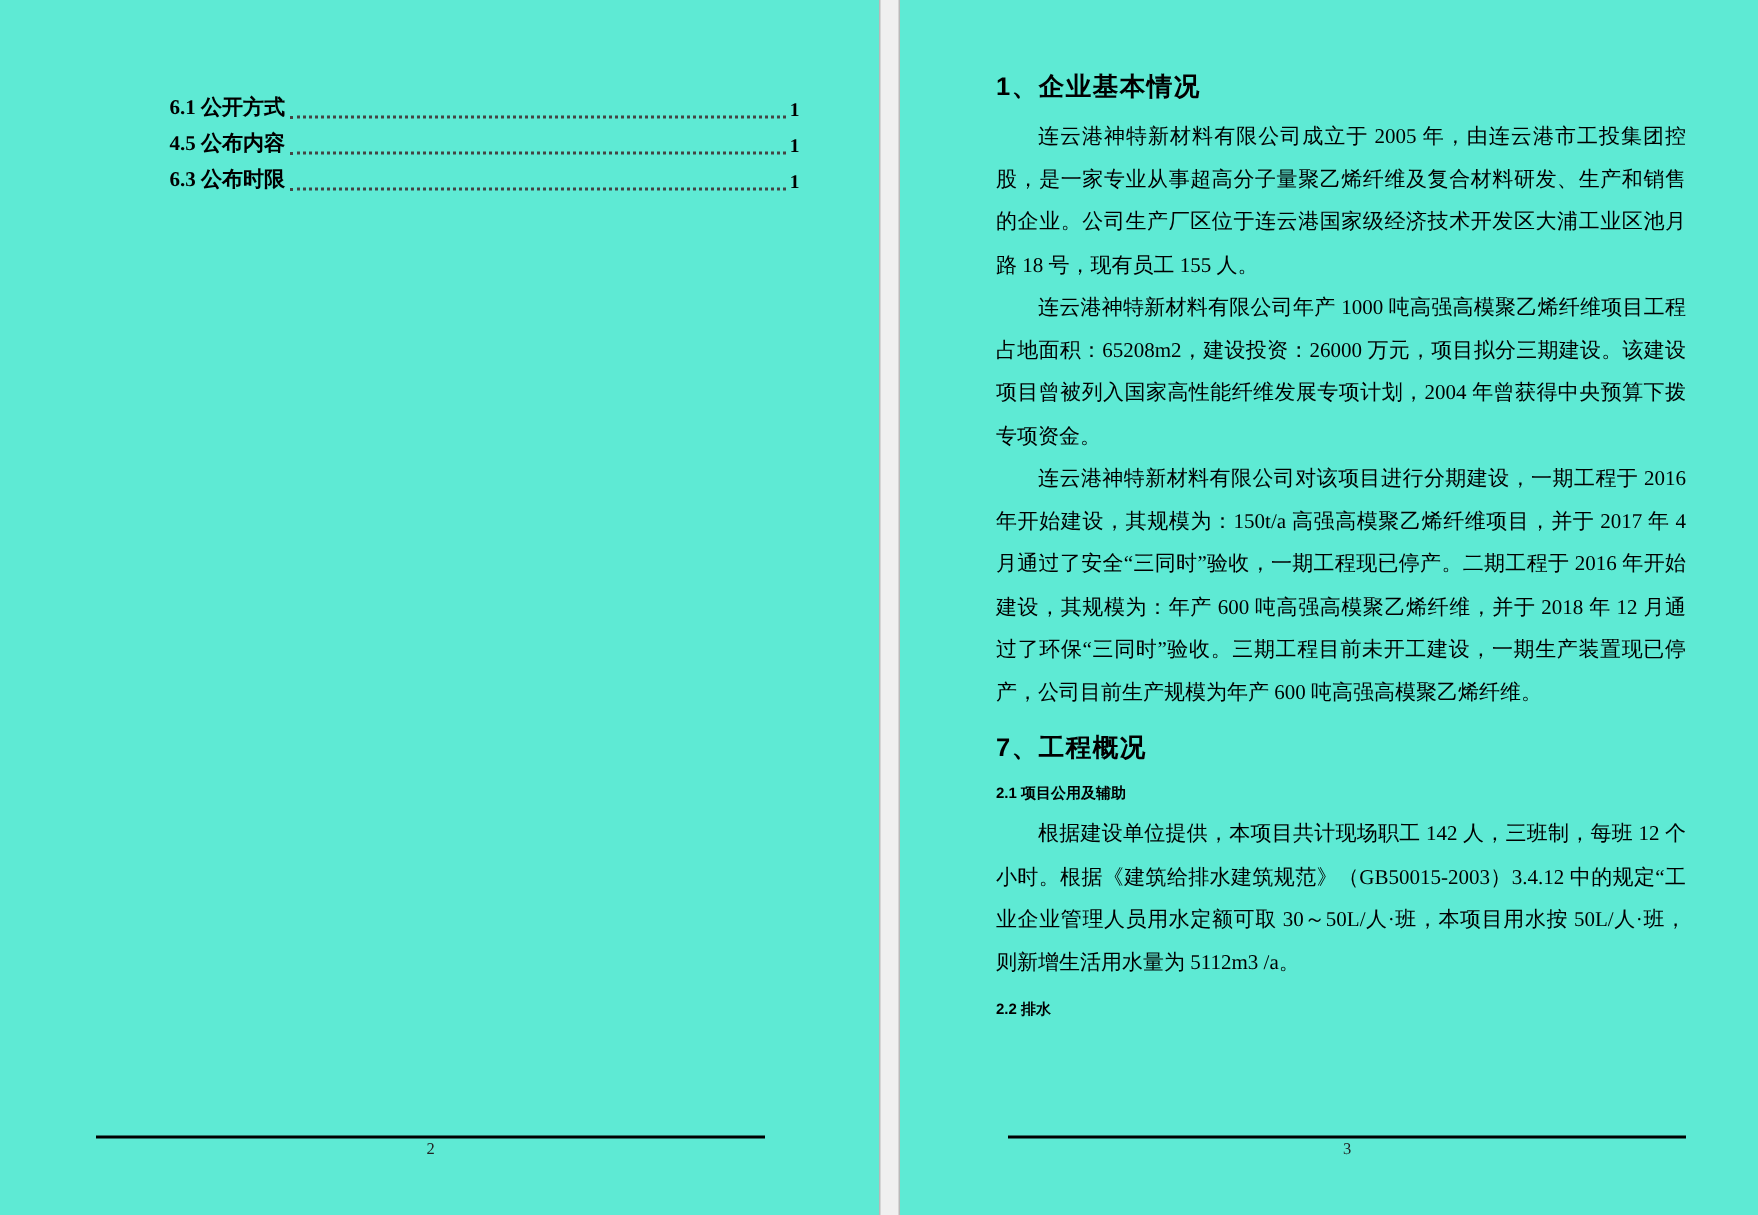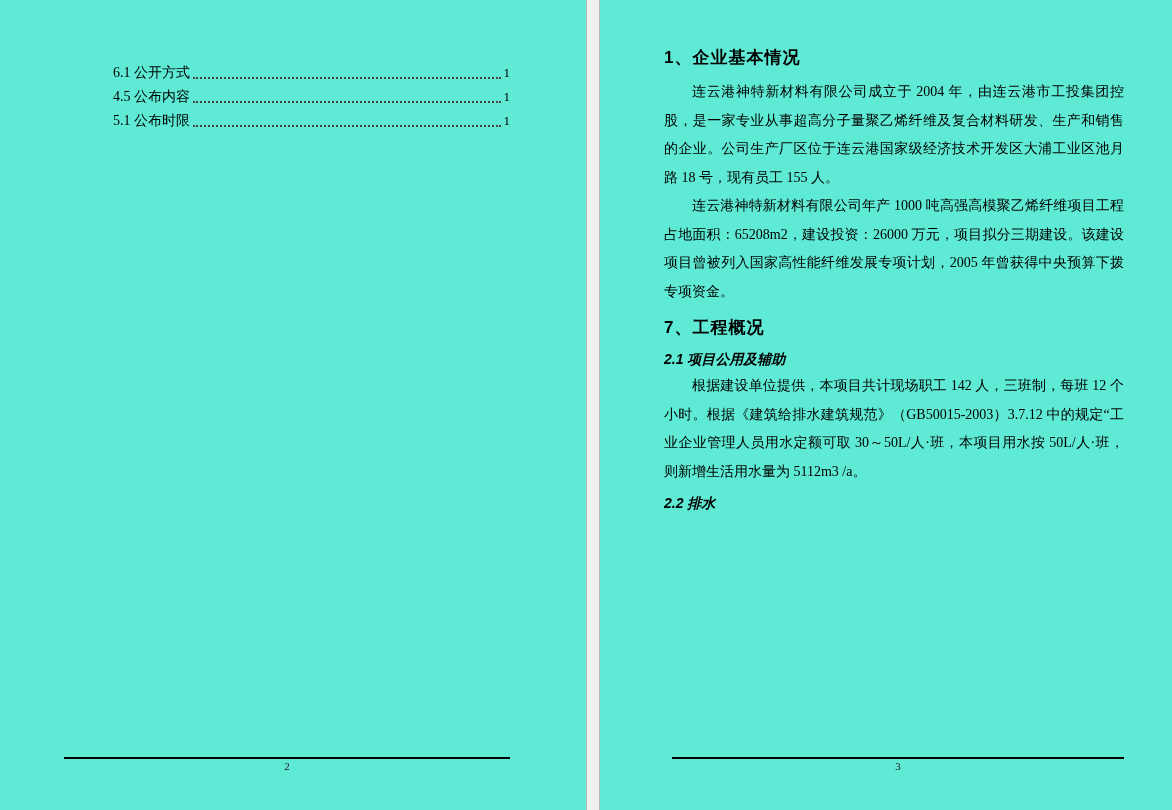--- a/index.html
+++ b/index.html
@@ -25,21 +25,22 @@
   .gutter {
     width: 14px;
     height: 810px;
     background: #f0f0f0;
     border-left: 1px solid #b9b9b9;
     border-right: 1px solid #b9b9b9;
   }
 
   
   .toc {
-    padding: 60px 76px 0 113px;
+    padding: 60px 53px 0 113px;
+    font-weight: bold;
   }
   .toc-item {
     display: flex;
     align-items: flex-end;
     height: 24px;
     font-size: 14px;
     line-height: 22px;
   }
   .toc-label { white-space: nowrap; }
   .toc-leader {
@@ -60,24 +61,23 @@
     font-weight: bold;
     font-size: 17px;
     letter-spacing: 1px;
     line-height: 24px;
     margin: 10px 0 8px 0;
   }
   .h1.first { margin-top: 0; }
   .h2 {
     font-family: "Liberation Sans", "DejaVu Sans", sans-serif;
     font-weight: bold;
-    font-size: 14px;
+    font-size: 10px;
     line-height: 22px;
     margin: 6px 0 2px 0;
-    font-style: italic;
   }
   .para {
     text-indent: 2em;
     text-align: justify;
     line-height: 28.5px;
   }
 
   
   .footer-rule {
     position: absolute;
@@ -108,39 +108,40 @@
         <span class="toc-label">6.1 公开方式</span>
         <span class="toc-leader"></span>
         <span class="toc-page">1</span>
       </div>
       <div class="toc-item">
         <span class="toc-label">4.5 公布内容</span>
         <span class="toc-leader"></span>
         <span class="toc-page">1</span>
       </div>
       <div class="toc-item">
-        <span class="toc-label">5.1 公布时限</span>
+        <span class="toc-label">6.3 公布时限</span>
         <span class="toc-leader"></span>
         <span class="toc-page">1</span>
       </div>
     </div>
     <div class="footer-rule"></div>
     <div class="footer-num">2</div>
   </div>
 
   <div class="gutter"></div>
 
   <div class="page page-right">
     <div class="content">
       <div class="h1 first">1、企业基本情况</div>
-      <p class="para">连云港神特新材料有限公司成立于 2004 年，由连云港市工投集团控股，是一家专业从事超高分子量聚乙烯纤维及复合材料研发、生产和销售的企业。公司生产厂区位于连云港国家级经济技术开发区大浦工业区池月路 18 号，现有员工 155 人。</p>
-      <p class="para">连云港神特新材料有限公司年产 1000 吨高强高模聚乙烯纤维项目工程占地面积：65208m2，建设投资：26000 万元，项目拟分三期建设。该建设项目曾被列入国家高性能纤维发展专项计划，2005 年曾获得中央预算下拨专项资金。</p>
+      <p class="para">连云港神特新材料有限公司成立于 2005 年，由连云港市工投集团控股，是一家专业从事超高分子量聚乙烯纤维及复合材料研发、生产和销售的企业。公司生产厂区位于连云港国家级经济技术开发区大浦工业区池月路 18 号，现有员工 155 人。</p>
+      <p class="para">连云港神特新材料有限公司年产 1000 吨高强高模聚乙烯纤维项目工程占地面积：65208m2，建设投资：26000 万元，项目拟分三期建设。该建设项目曾被列入国家高性能纤维发展专项计划，2004 年曾获得中央预算下拨专项资金。</p>
+      <p class="para">连云港神特新材料有限公司对该项目进行分期建设，一期工程于 2016 年开始建设，其规模为：150t/a 高强高模聚乙烯纤维项目，并于 2017 年 4 月通过了安全“三同时”验收，一期工程现已停产。二期工程于 2016 年开始建设，其规模为：年产 600 吨高强高模聚乙烯纤维，并于 2018 年 12 月通过了环保“三同时”验收。三期工程目前未开工建设，一期生产装置现已停产，公司目前生产规模为年产 600 吨高强高模聚乙烯纤维。</p>
       <div class="h1">7、工程概况</div>
       <div class="h2">2.1 项目公用及辅助</div>
-      <p class="para">根据建设单位提供，本项目共计现场职工 142 人，三班制，每班 12 个小时。根据《建筑给排水建筑规范》（GB50015-2003）3.7.12 中的规定“工业企业管理人员用水定额可取 30～50L/人·班，本项目用水按 50L/人·班，则新增生活用水量为 5112m3 /a。</p>
+      <p class="para">根据建设单位提供，本项目共计现场职工 142 人，三班制，每班 12 个小时。根据《建筑给排水建筑规范》（GB50015-2003）3.4.12 中的规定“工业企业管理人员用水定额可取 30～50L/人·班，本项目用水按 50L/人·班，则新增生活用水量为 5112m3 /a。</p>
       <div class="h2">2.2 排水</div>
 
     </div>
     <div class="footer-rule"></div>
     <div class="footer-num">3</div>
   </div>
 
 </div>
 
 </body></html>

